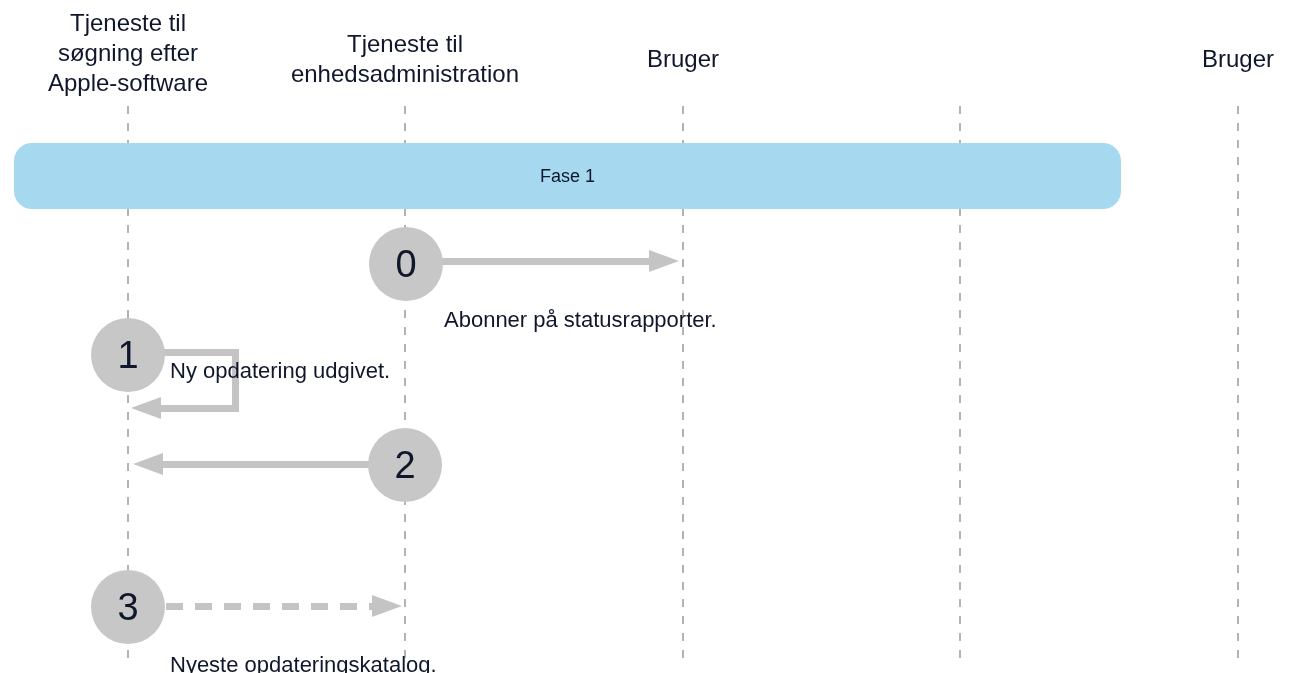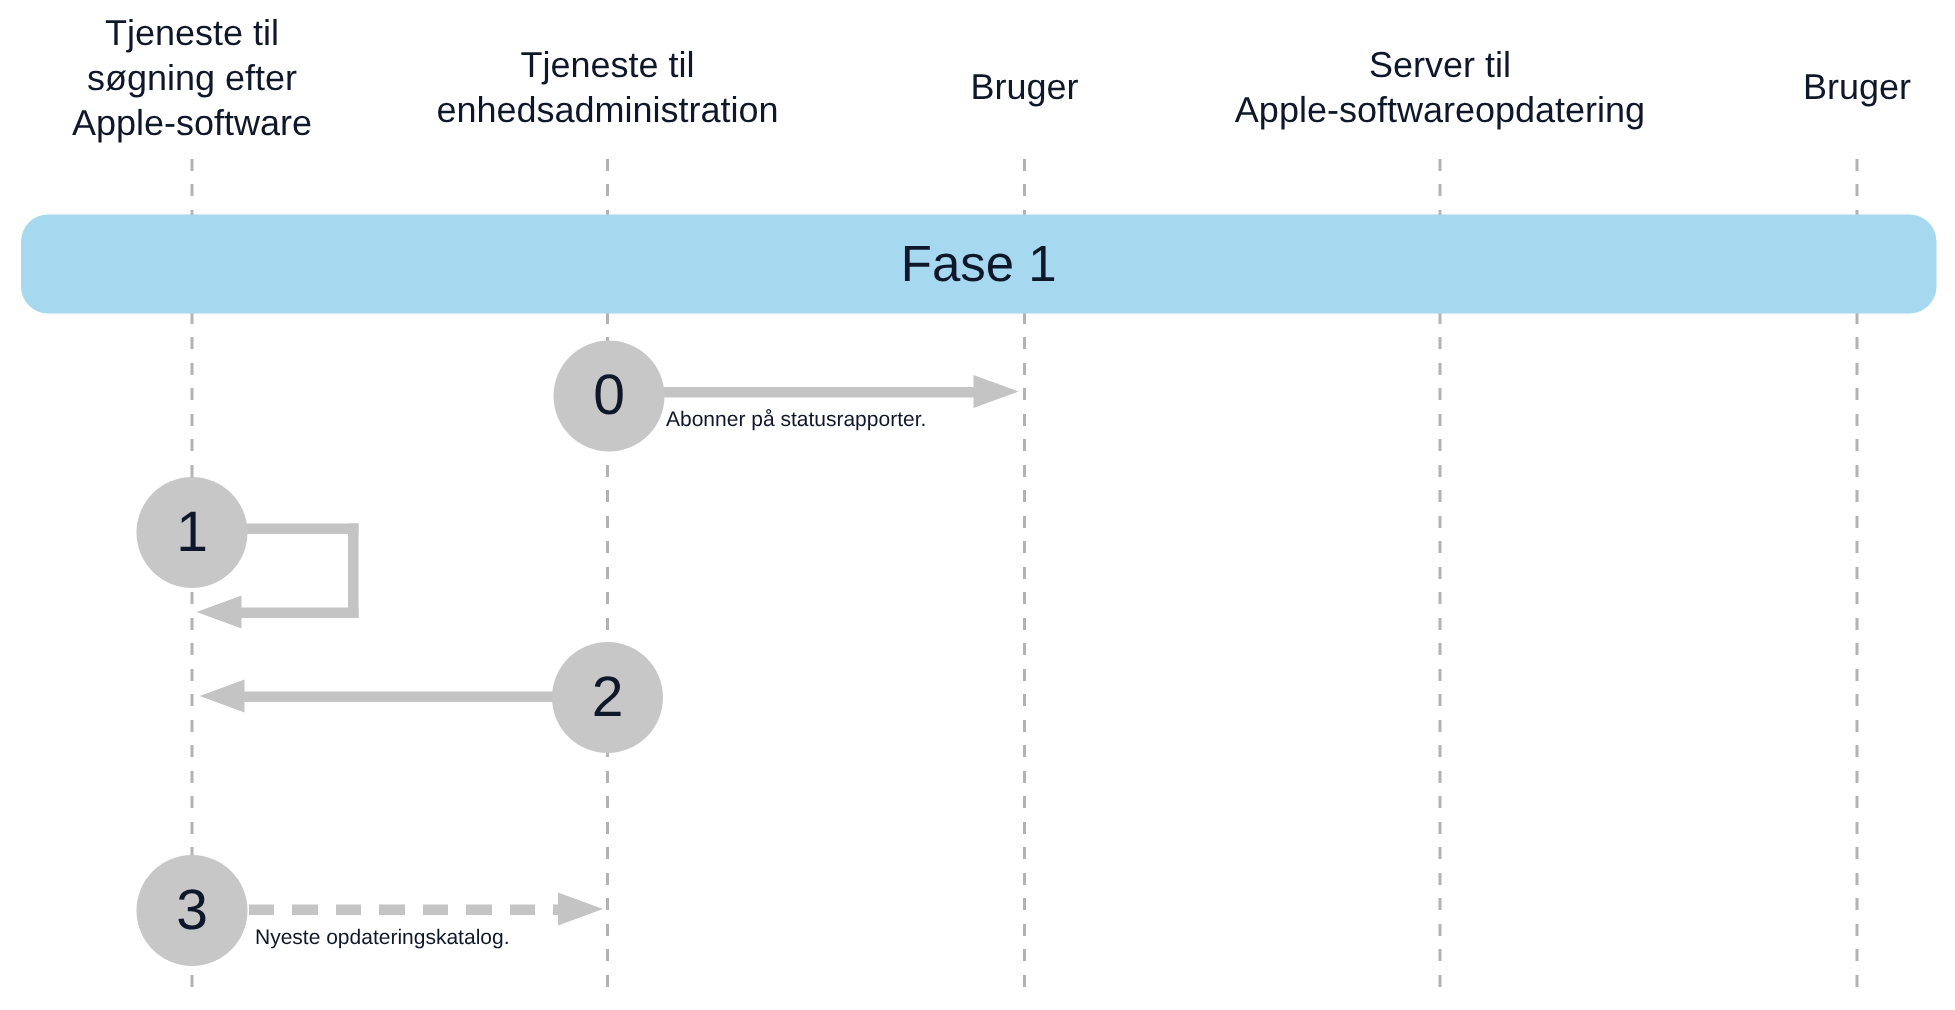--- a/index.html
+++ b/index.html
@@ -25,28 +25,28 @@
     text-align: center;
     font-size: 24px;
     line-height: 30px;
     white-space: pre-line;
     z-index: 1;
   }
   .banner {
     position: absolute;
     left: 14px;
     top: 143px;
-    width: 1277px;
+    width: 1107px;
     height: 66px;
     background: #a6d9f0;
     border-radius: 18px;
     display: flex;
     align-items: center;
     justify-content: center;
-    font-size: 34px;
+    font-size: 18px;
     z-index: 2;
   }
   .step-circle {
     position: absolute;
     width: 74px;
     height: 74px;
     border-radius: 50%;
     background: #c7c7c7;
     display: flex;
     align-items: center;
@@ -83,60 +83,60 @@
   .head-left {
     position: absolute;
     width: 0; height: 0;
     border-top: 11px solid transparent;
     border-bottom: 11px solid transparent;
     border-right: 30px solid #c4c4c4;
     z-index: 1;
   }
   .msg {
     position: absolute;
-    font-size: 14px;
+    font-size: 22px;
     white-space: nowrap;
     z-index: 2;
+    margin-top: 36px;
   }
 </style>
 </head>
 <body>
 
 <div class="canvas">
 
   <div class="lifeline" style="left:127px"></div>
   <div class="lifeline" style="left:404px"></div>
   <div class="lifeline" style="left:682px"></div>
   <div class="lifeline" style="left:959px"></div>
   <div class="lifeline" style="left:1237px"></div>
 
   <div class="actor" style="left:-22px; top:8px;  width:300px">Tjeneste til
 søgning efter
 Apple-software</div>
   <div class="actor" style="left:255px; top:29px; width:300px">Tjeneste til
 enhedsadministration</div>
   <div class="actor" style="left:583px; top:44px; width:200px">Bruger</div>
-  <div class="actor" style="left:780px; top:29px; width:360px">Server til
-Apple-softwareopdatering</div>
   <div class="actor" style="left:1138px; top:44px; width:200px">Bruger</div>
 
   <div class="banner">
     <span>Fase 1</span>
   </div>
 
   <div class="step-circle" style="left:369px; top:227px">
     <span>0</span>
   </div>
   <div class="line" style="left:441px; top:258px; width:209px"></div>
   <div class="head-right" style="left:649px; top:250px"></div>
   <div class="msg" style="left:444px; top:271px">Abonner på statusrapporter.</div>
 
   <div class="step-circle" style="left:91px; top:318px">
     <span>1</span>
   </div>
+  <div class="msg" style="left:170px; top:322px">Ny opdatering udgivet.</div>
   <div class="line" style="left:163px; top:349px; width:76px"></div>
   <div class="vline" style="left:232px; top:349px; height:63px"></div>
   <div class="line" style="left:158px; top:405px; width:81px"></div>
   <div class="head-left" style="left:131px; top:397px"></div>
 
   <div class="step-circle" style="left:368px; top:428px">
     <span>2</span>
   </div>
   <div class="line" style="left:161px; top:461px; width:208px"></div>
   <div class="head-left" style="left:133px; top:453px"></div>

